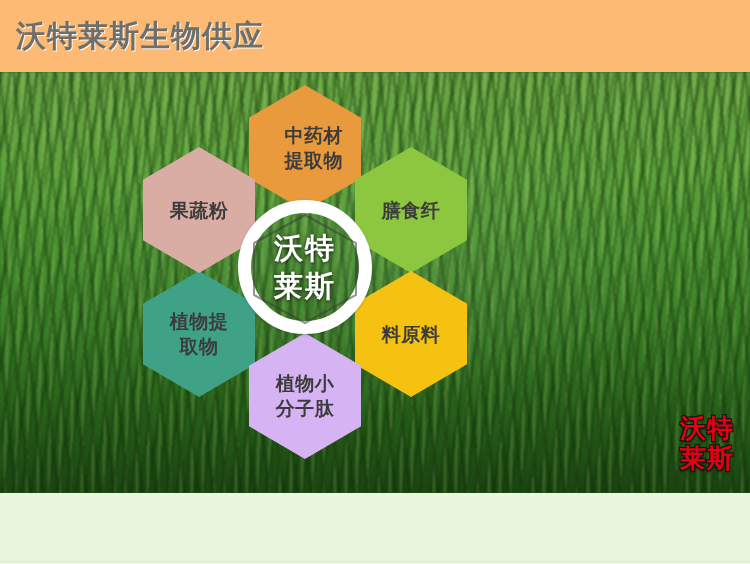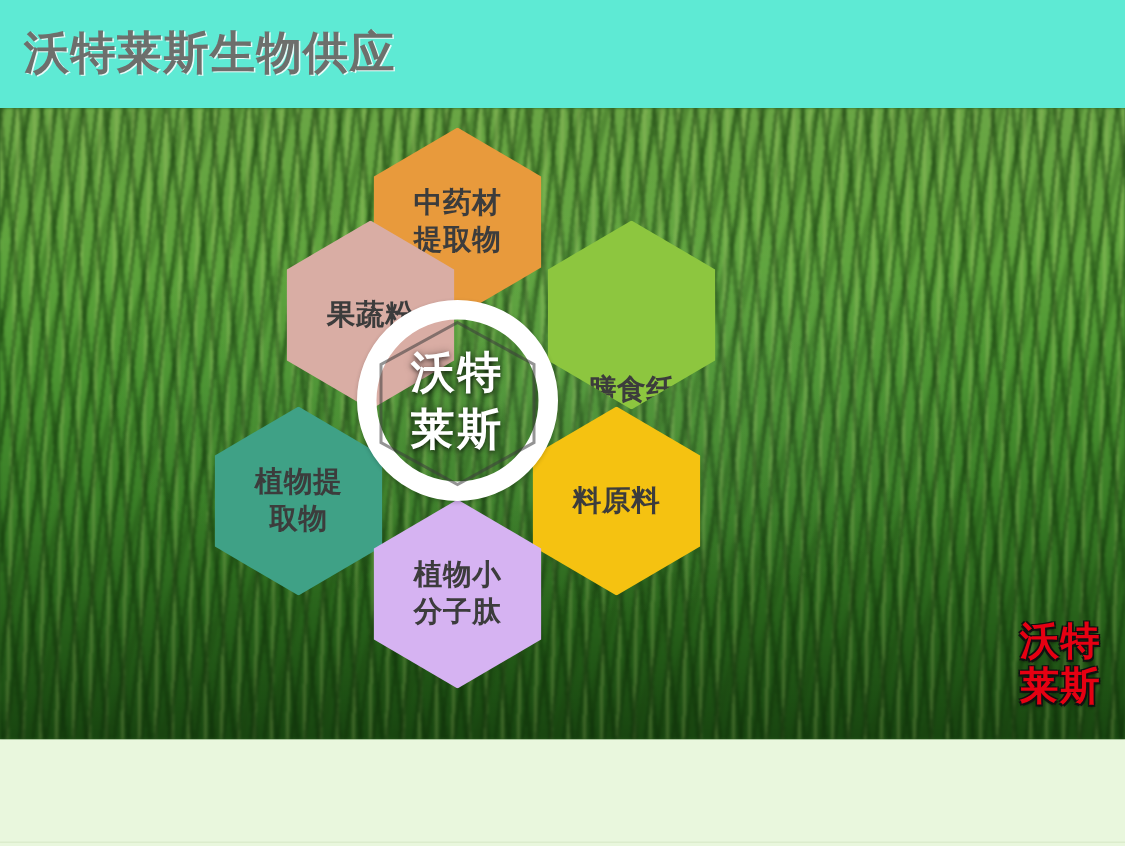--- a/index.html
+++ b/index.html
@@ -19,21 +19,21 @@
     background: #e9f7dd;
   }
 
   
   .header {
     position: absolute;
     left: 0;
     top: 0;
     width: 750px;
     height: 80px;
-    background: #5eead4;
+    background: #fdba74;
     box-sizing: border-box;
     padding-left: 20px;
   }
   .header-title {
     position: absolute;
     left: 16px;
     top: 17px;
     font-size: 30px;
     font-weight: bold;
     color: #6d6f6c;
@@ -104,26 +104,26 @@
     text-align: center;
     color: #3c3c3c;
     font-size: 19px;
     font-weight: bold;
     line-height: 25px;
     letter-spacing: 0.5px;
   }
   .hex span { display: block; width: 76px; }
 
   
-  .hex-top        { left: 119px; top: 0px;   }
-  .hex-right-top  { left: 235px; top: 62px; align-items: flex-end;  }
+  .hex-top        { left: 119px; top: 0px; text-align: right;   }
+  .hex-right-top  { left: 225px; top: 62px;  }
   .hex-right-bot  { left: 225px; top: 186px; }
   .hex-bottom     { left: 119px; top: 248px; }
   .hex-left-bot   { left: 13px;  top: 186px; }
-  .hex-left-top   { left: 13px;  top: 62px; margin-left: 48px;  }
+  .hex-left-top   { left: 13px;  top: 62px;  }
 
   
   .center-ring {
     position: absolute;
     left: 108px;
     top: 115px;
     width: 134px;
     height: 134px;
     border-radius: 50%;
     border: 13px solid #ffffff;

